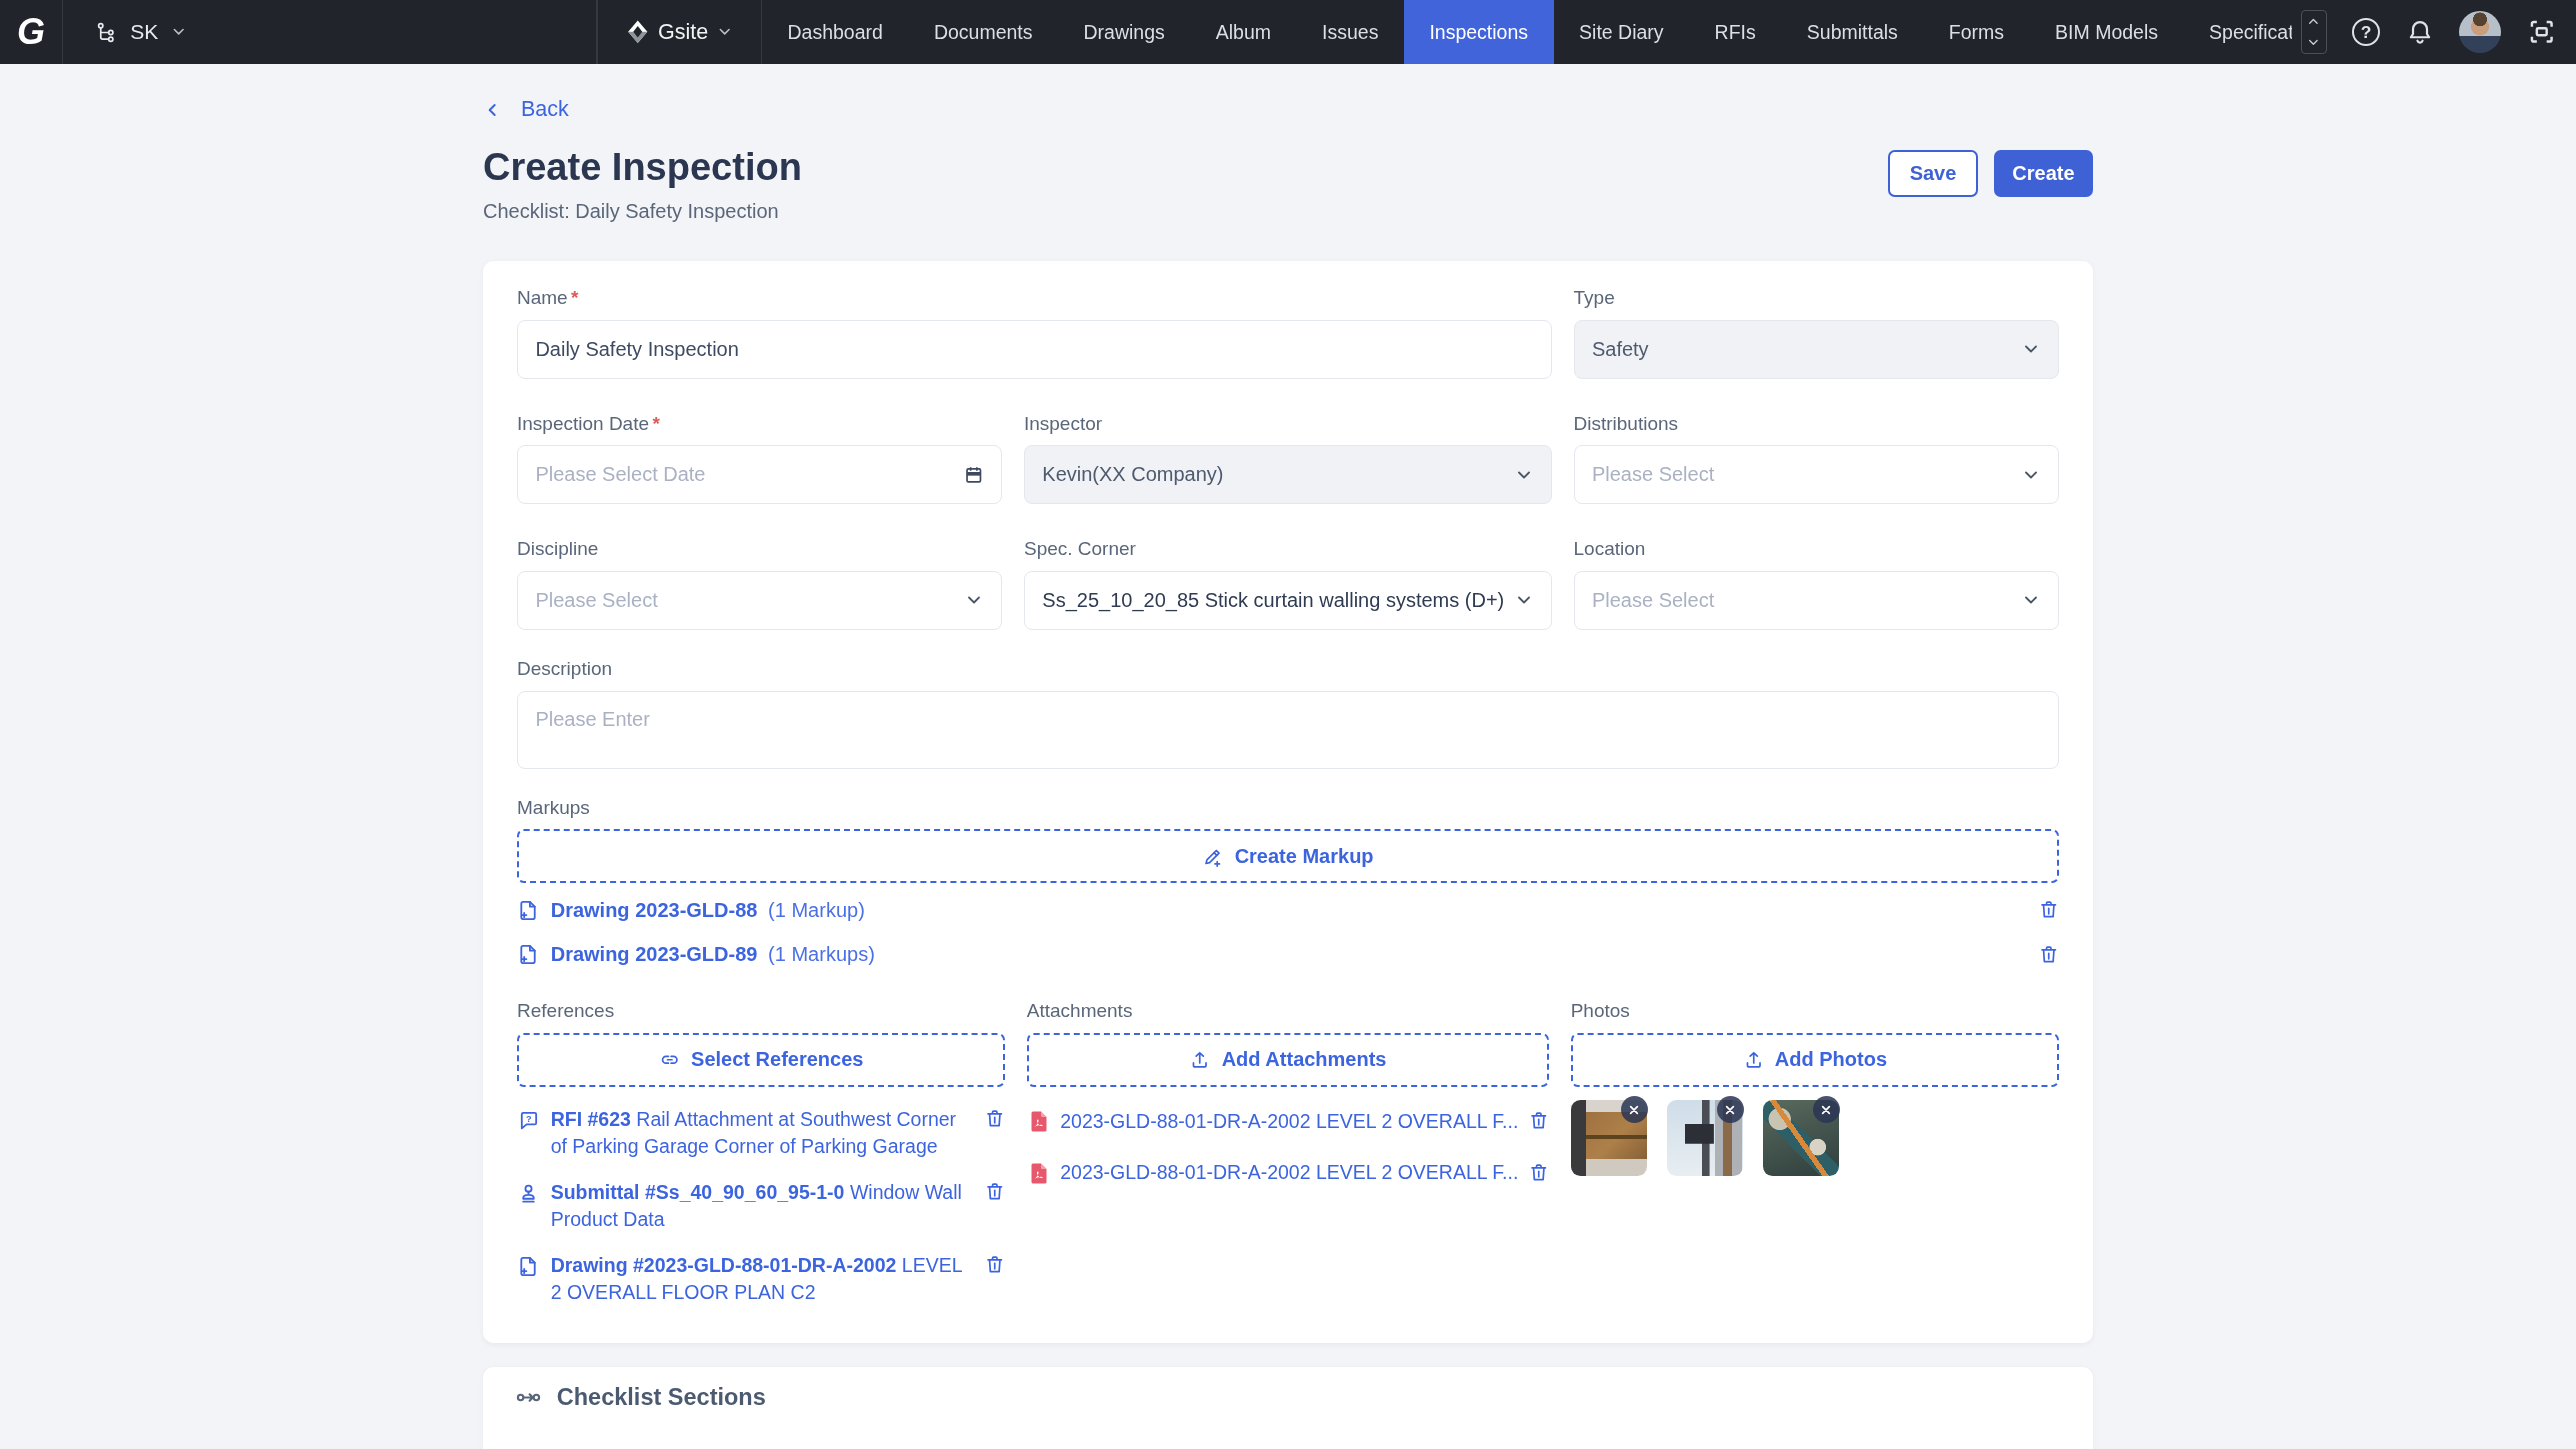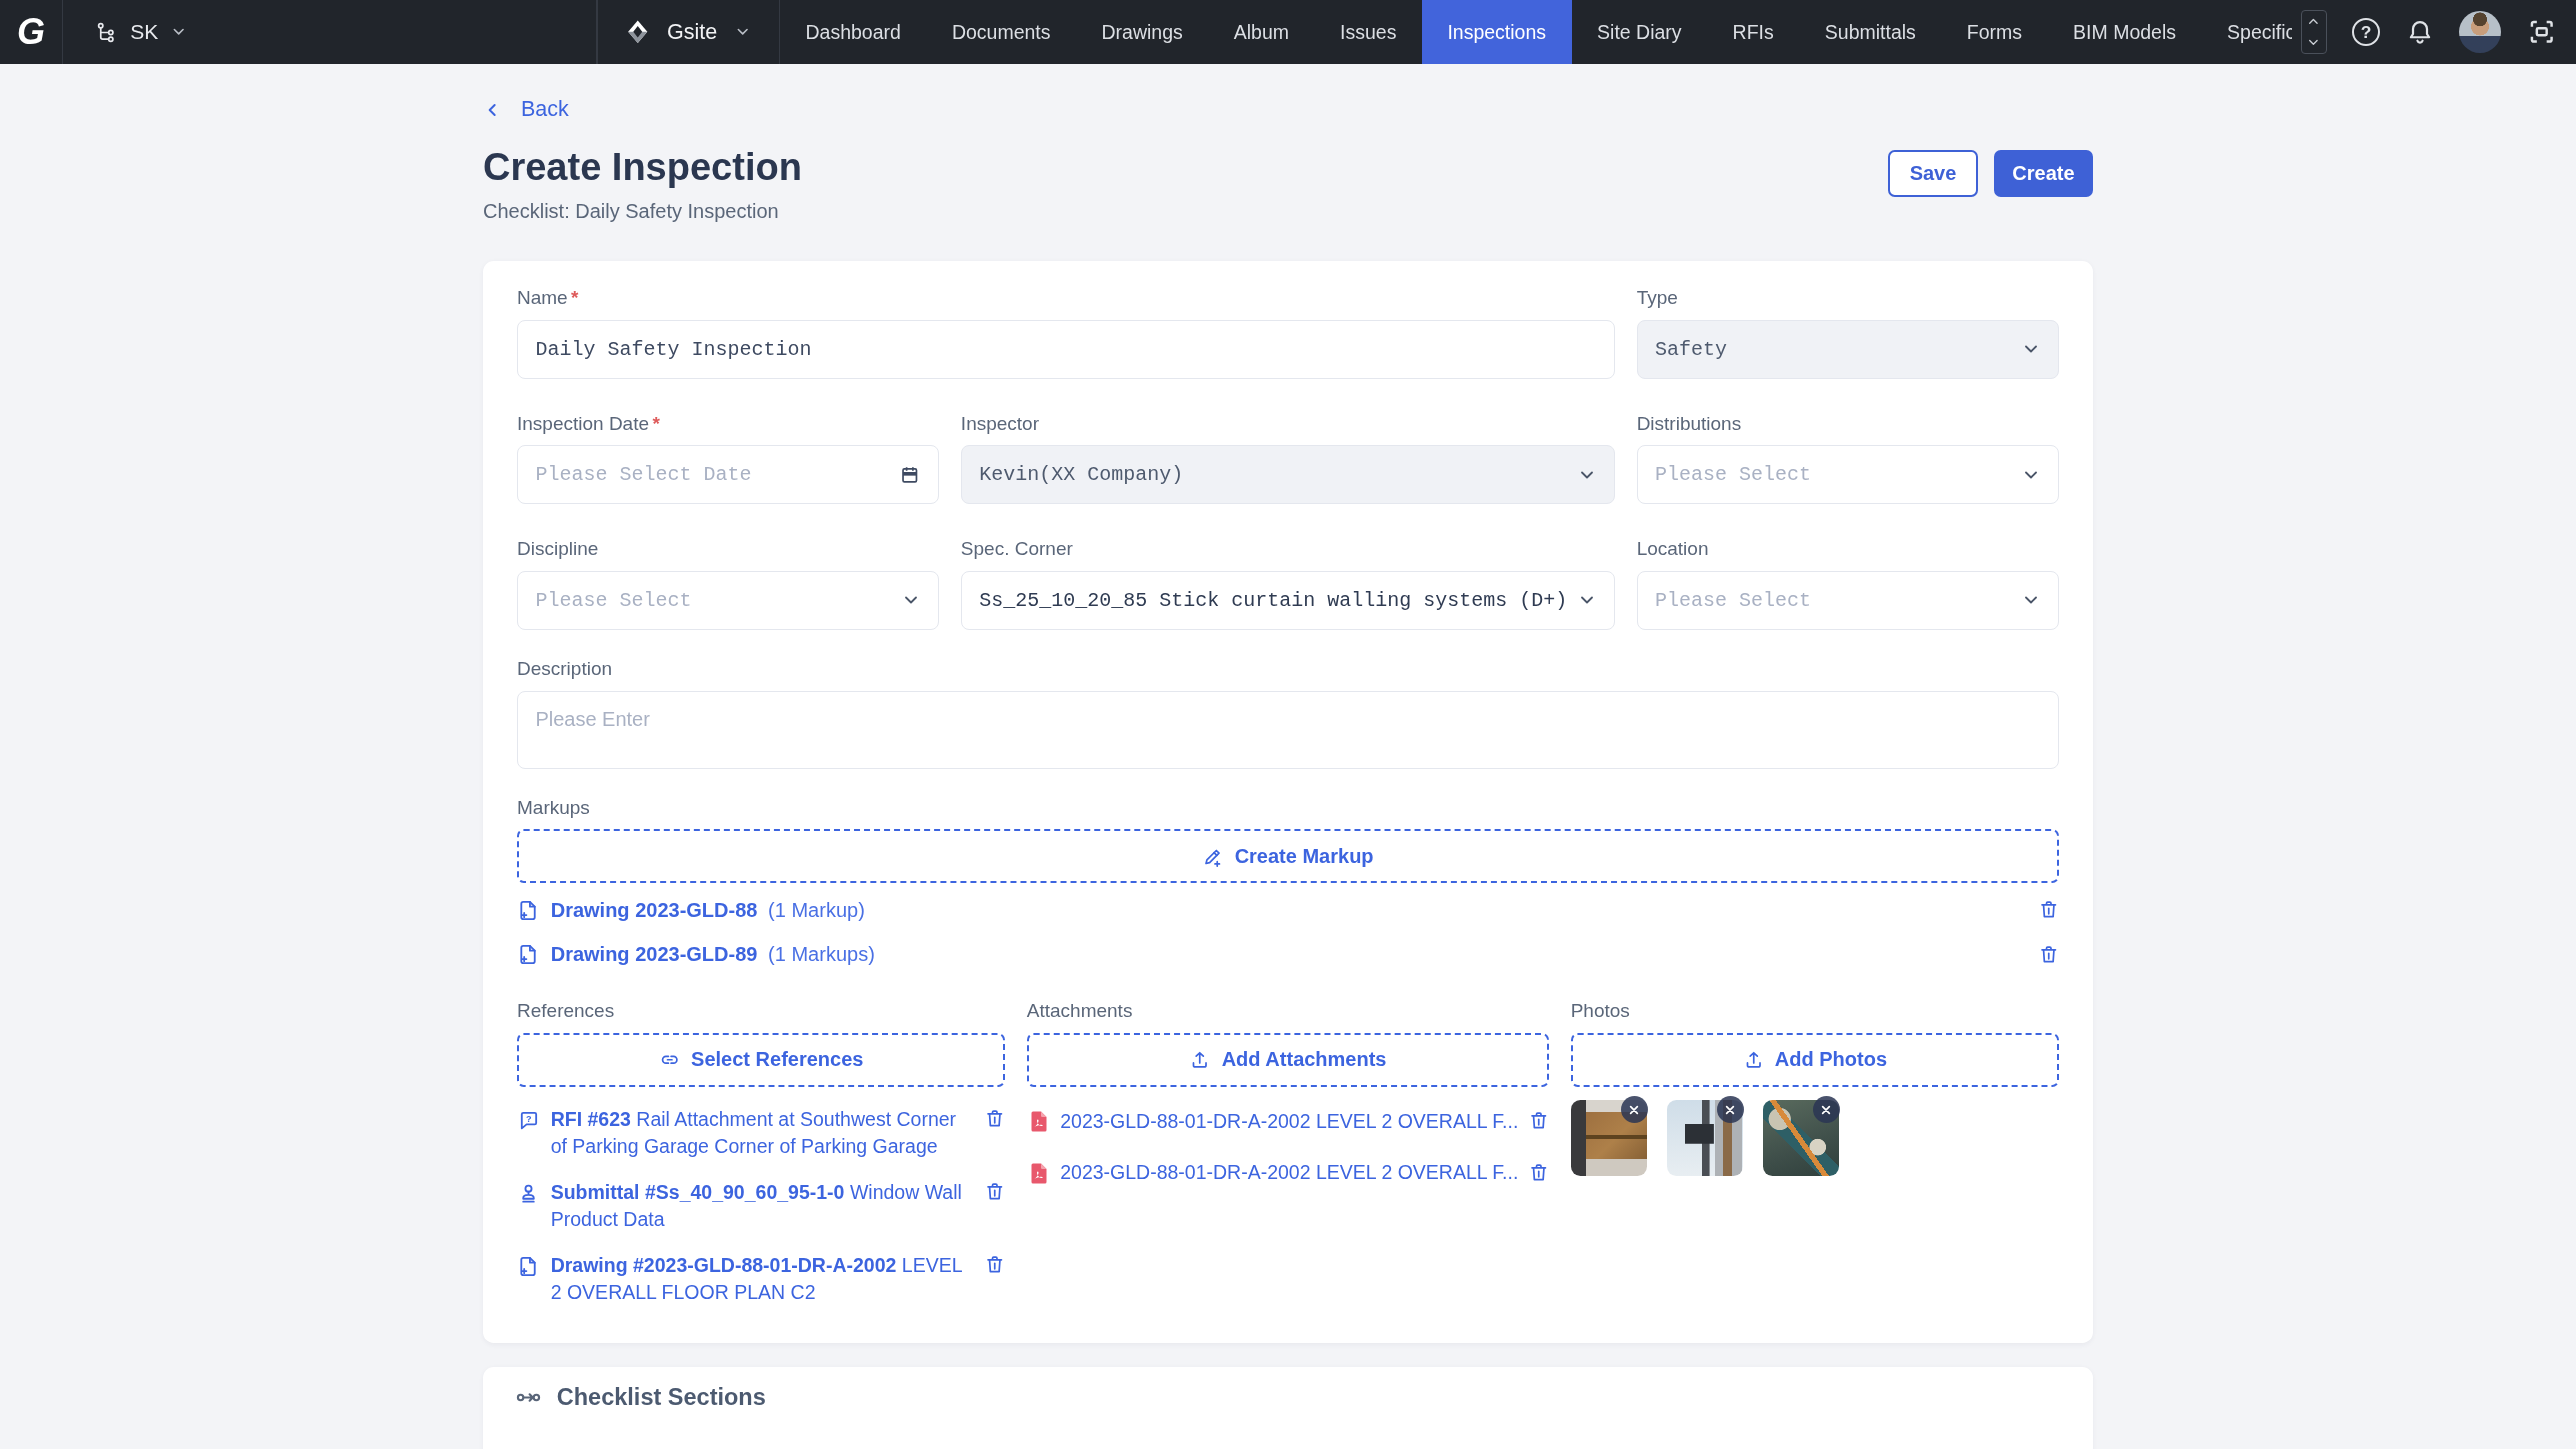--- a/index.html
+++ b/index.html
@@ -5,21 +5,21 @@
   * { margin:0; padding:0; box-sizing:border-box; }
   html,body { width:2576px; height:1449px; overflow:hidden; background:#F3F4F7;
     font-family:"Liberation Sans", sans-serif; }
 
   
   .nav { display:flex; align-items:stretch; height:64px; background:#21252B; color:#DFE2E6; }
   .nav-logo { width:62px; display:flex; align-items:center; justify-content:center;
     color:#fff; font-size:36px; font-weight:800; font-style:italic; }
   .nav-sep { width:1.3px; background:#343942; }
   .nav-project { display:flex; align-items:center; gap:12px; padding:0 32px; width:533px; font-size:21px; color:#E8EAEE; }
-  .nav-product { display:flex; align-items:center; gap:17px; padding:0 27px; font-size:21.5px; color:#F2F3F5; font-weight:500;}
+  .nav-product { display:flex; align-items:center; gap:8px; padding:0 27px; font-size:21.5px; color:#F2F3F5; font-weight:500;}
   .nav-menu { display:flex; align-items:stretch; flex:1; min-width:0; overflow:hidden; white-space:nowrap; }
   .nav-item { flex:0 0 auto; display:flex; align-items:center; padding:0 25.5px; font-size:19.5px; color:#DCDFE4; cursor:pointer; }
   .nav-item.active { background:#4264DB; color:#fff; }
   .nav-right { display:flex; align-items:center; gap:25.5px; padding:0 20px 0 9.4px; }
   .scroll-widget { width:25.5px; height:44px; border:1.3px solid #4A505A; border-radius:4px;
     display:flex; flex-direction:column; align-items:center; justify-content:space-around; color:#C9CDD3; }
   .help-badge { width:28px; height:28px; border:2px solid #DFE2E6; border-radius:50%;
     display:flex; align-items:center; justify-content:center; font-size:17.4px; font-weight:700; color:#DFE2E6; }
   .avatar { width:42px; height:42px; border-radius:50%;
     background:
@@ -47,21 +47,21 @@
   .card-header { display:flex; align-items:center; gap:14.8px; height:70px;
     margin:0 -34px; padding:0 32px; border-bottom:1.3px solid #EDEFF3;
     font-size:23.5px; font-weight:600; color:#4C5A70; }
   .card-header .icon { color:#5A6679; }
 
   .form-grid { display:grid; grid-template-columns:repeat(3,1fr); column-gap:21.5px; row-gap:34px; padding-top:25.5px; }
   .field-label { font-size:19px; color:#5A6679; margin-bottom:10.7px; }
   .req { color:#DE5B5B; margin-left:3.4px; font-weight:700; }
   .input { height:59px; border:1.3px solid #E4E7EE; border-radius:8px; padding:0 17.4px;
     display:flex; align-items:center; gap:9.4px; font-size:20px; color:#3E4A61; background:#fff; cursor:pointer; }
-  .input .grow { flex:1; min-width:0; white-space:nowrap; overflow:hidden;font-family:Liberation Mono, monospace; }
+  .input .grow { flex:1; min-width:0; white-space:nowrap; overflow:hidden; }
   .input.disabled { background:#F0F2F6; color:#4E5A6E; cursor:default; }
   .ph { color:#A9B1C3; }
   .chev { color:#4A5568; flex:0 0 auto; }
   .textarea { height:78px; border:1.3px solid #E4E7EE; border-radius:8px; padding:16px 17.4px;
     font-size:20px; background:#fff; cursor:text; }
 
   .block { margin-top:28px; }
   .dashed-btn { height:54px; border:2px dashed #3C64DF; border-radius:6.7px; background:#fff;
     display:flex; align-items:center; justify-content:center; gap:10.7px;
     color:#3C64DF; font-size:20px; font-weight:600; cursor:pointer; }

